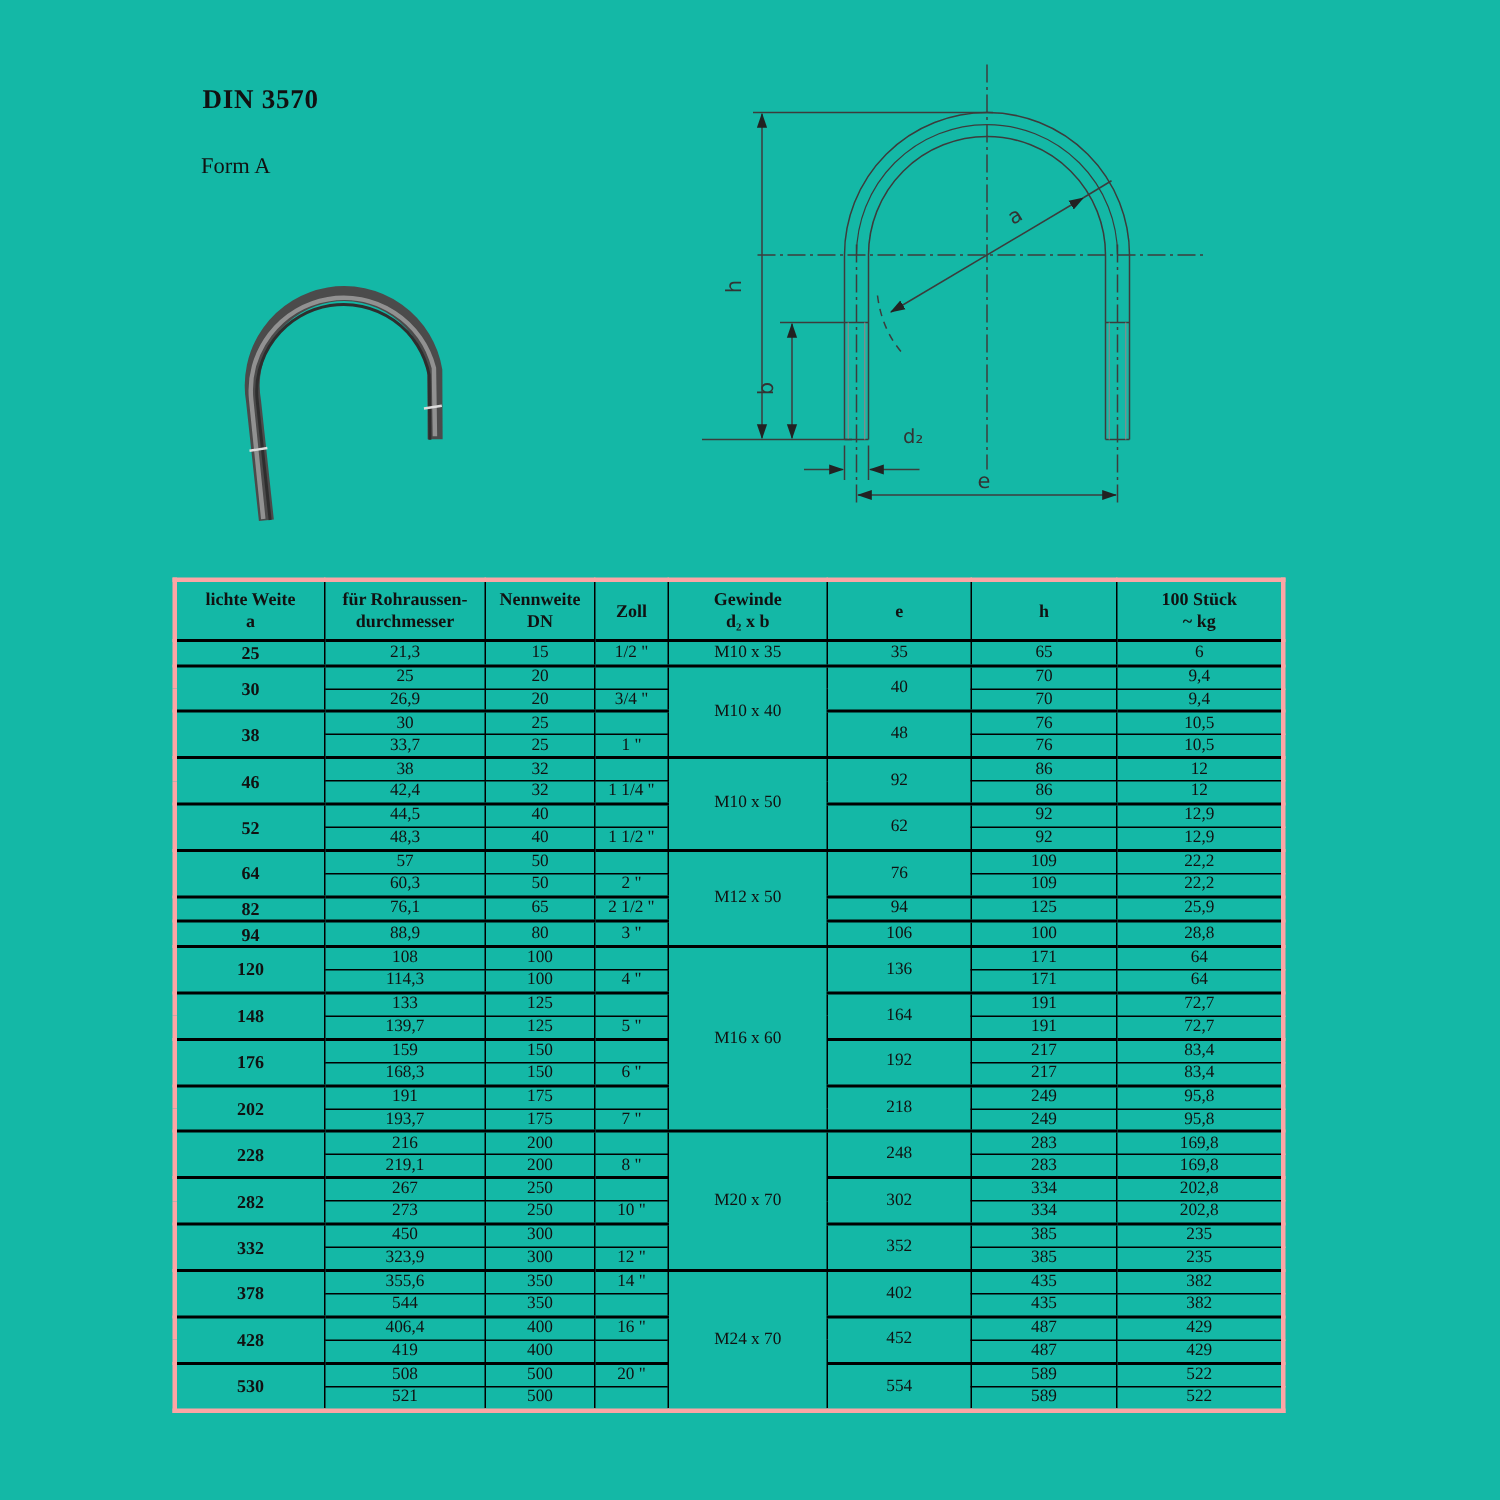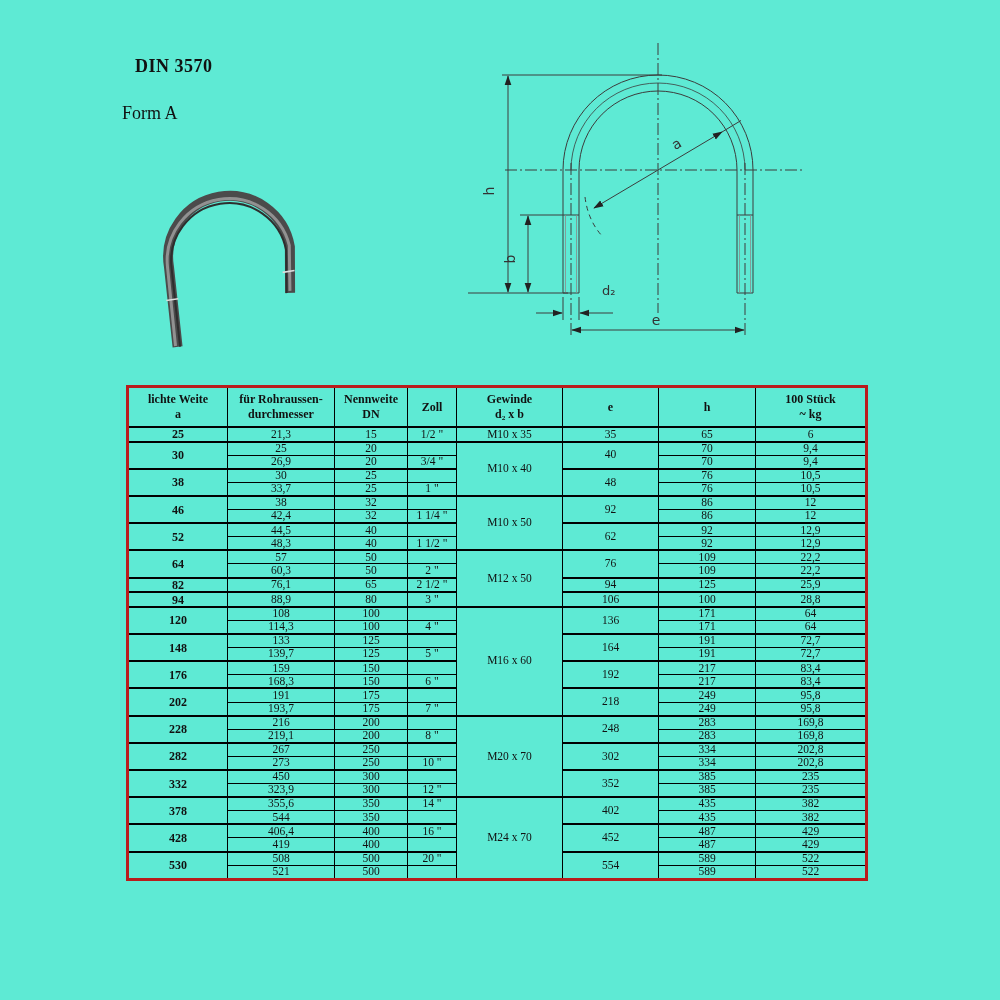--- a/index.html
+++ b/index.html
@@ -1,27 +1,27 @@
 <!DOCTYPE html>
 <html><head>
 <meta charset="utf-8">
 <style>
   html,body{margin:0;padding:0;background:#fff;}
-  #page{position:relative;width:1000px;height:1000px;background:#5eead4;overflow:hidden;
+  #page{position:relative;width:1000px;height:1000px;background:#14b8a6;overflow:hidden;
         font-family:"Liberation Serif",serif;color:#111;text-decoration:underline;}
 
   .doc-title{position:absolute;left:135px;top:56px;font-size:18px;font-weight:bold;letter-spacing:.5px;}
-  .form-label{position:absolute;left:122px;top:103px;font-size:18px;}
+  .form-label{position:absolute;left:134px;top:103px;font-size:15px;}
 
   .photo-wrap{position:absolute;left:145px;top:165px;width:175px;height:185px;}
   .drawing-wrap{position:absolute;left:450px;top:35px;width:365px;height:325px;}
 
-  table.spec{position:absolute;left:126px;top:385px;width:739px;height:496px;
+  table.spec{position:absolute;left:115px;top:385px;width:739px;height:557px;
              border-collapse:collapse;table-layout:fixed;
-             border:3px solid #b91c1c;font-family:"Liberation Serif",serif;}
+             border:3px solid #fca5a5;font-family:"Liberation Serif",serif;}
   .spec th,.spec td{border:1px solid #000;text-align:center;vertical-align:middle;
                     padding:0;overflow:hidden;white-space:nowrap;}
   .spec thead th{height:38px;border-bottom:2px solid #000;font-weight:bold;
                  font-size:12px;line-height:1.25;}
   .spec td{font-size:11.5px;line-height:1;}
   .spec tr.gs td{border-top:2px solid #000;}
   .spec td.col-a{font-weight:bold;font-size:12px;}
   .hdr-sub{font-weight:bold;}
 
   svg text{font-family:"DejaVu Sans",sans-serif;}

